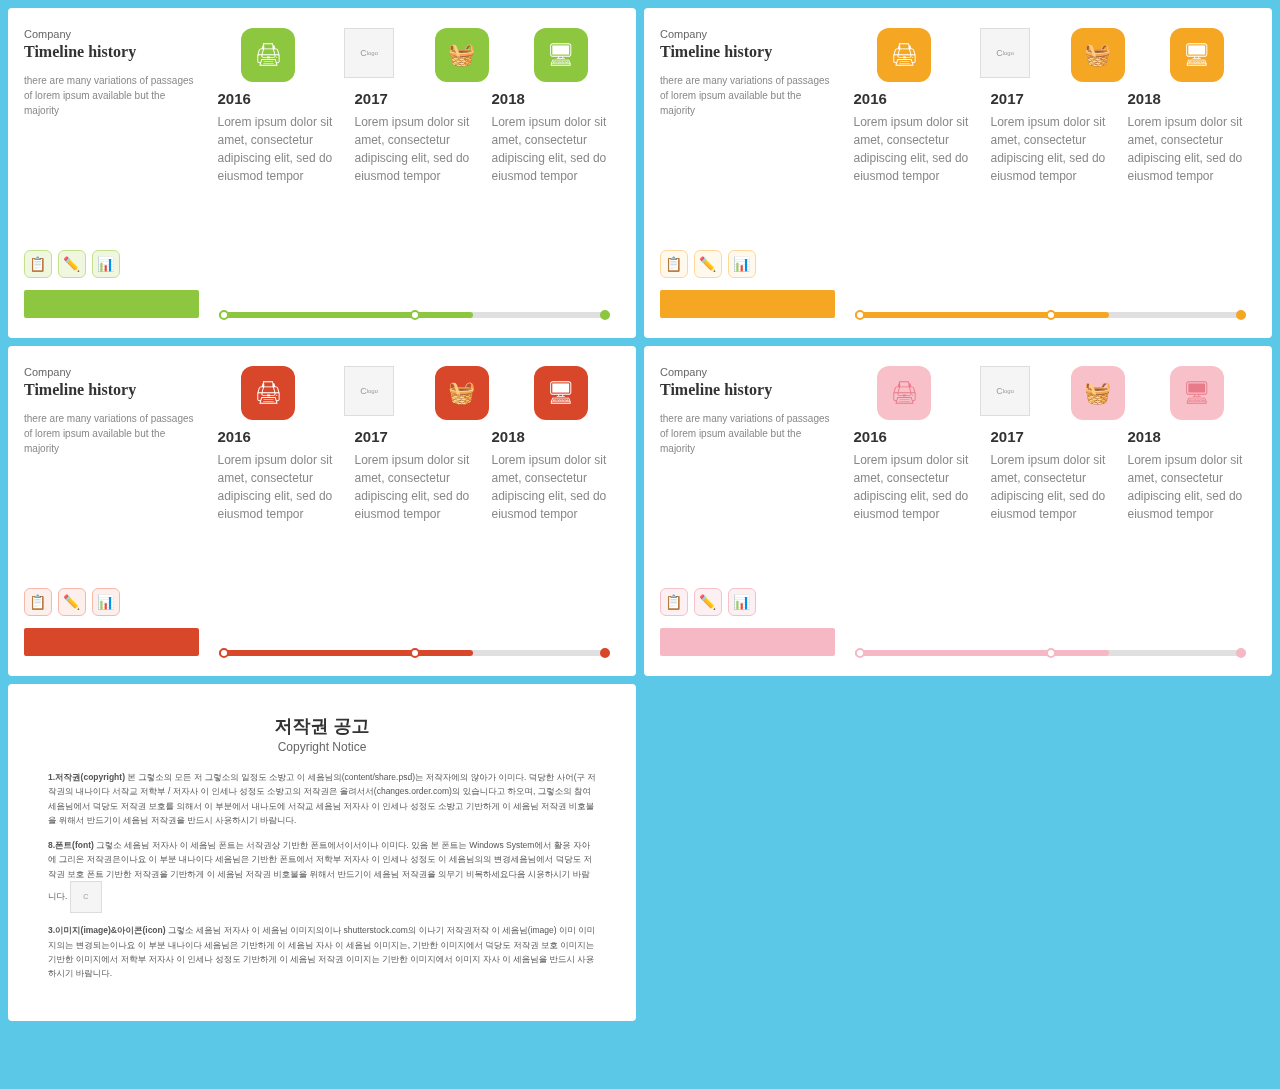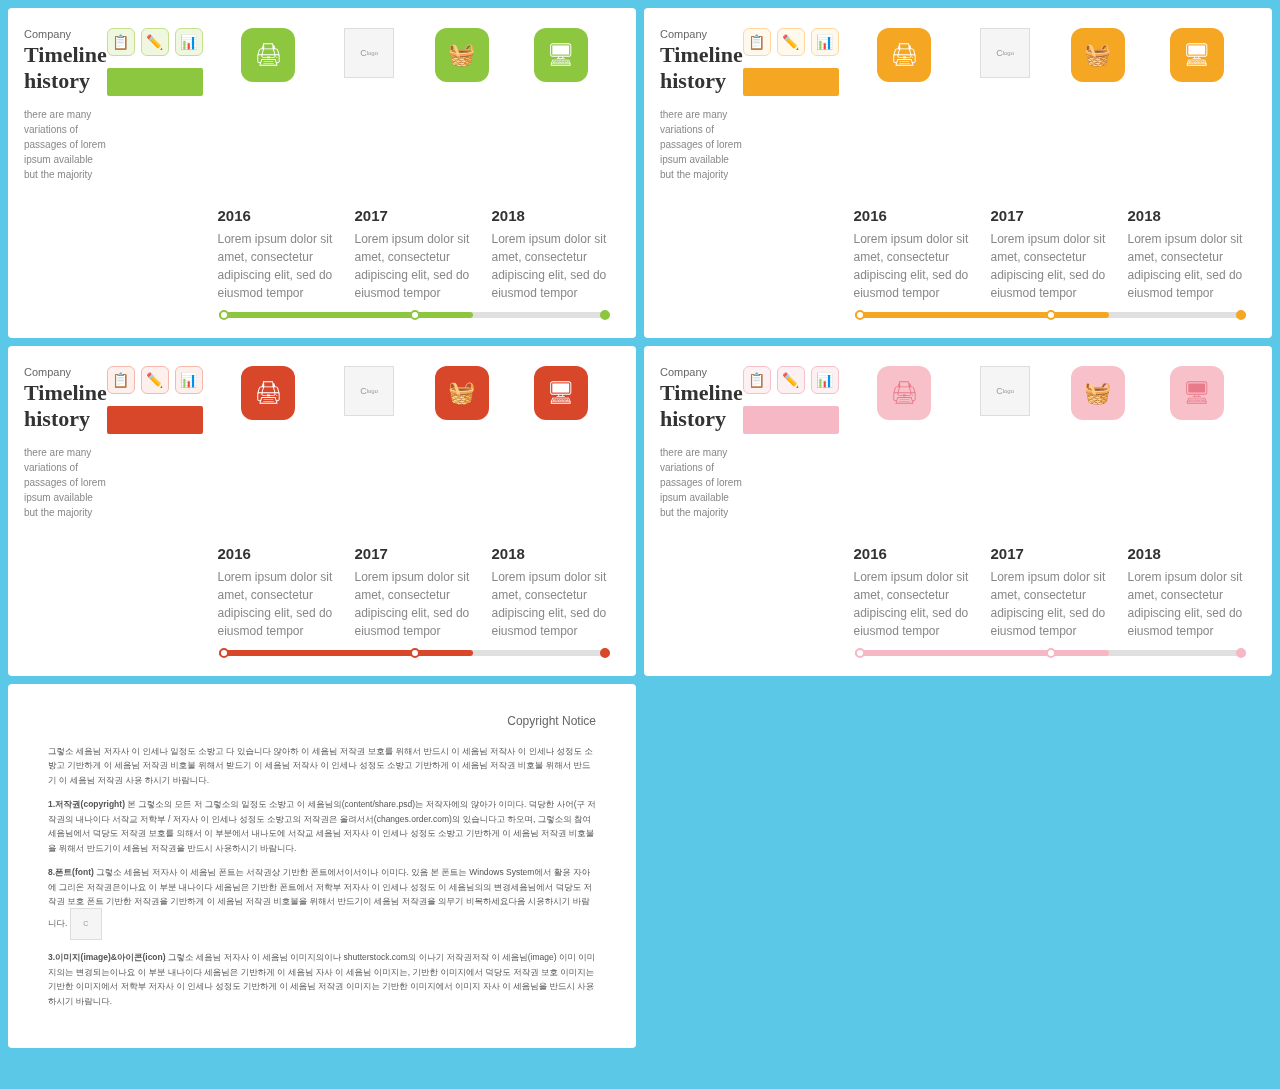--- a/index.html
+++ b/index.html
@@ -30,33 +30,33 @@
       flex-direction: row;
       padding: 20px 16px 20px 16px;
       min-height: 330px;
     }
 
     
     .left-panel {
       width: 185px;
       min-width: 185px;
       display: flex;
-      flex-direction: row;
+      flex-direction: column;
       justify-content: space-between;
       padding-right: 10px;
     }
 
     .company-label {
       font-size: 11px;
       color: #666;
       margin-bottom: 2px;
     }
 
     .timeline-title {
-      font-size: 22px;
+      font-size: 16px;
       font-weight: bold;
       color: #333;
       line-height: 1.2;
       margin-bottom: 12px;
       font-family: 'Georgia', serif;
     }
 
     .description-text {
       font-size: 10px;
       color: #888;
@@ -109,21 +109,21 @@
       display: flex;
       align-items: center;
       justify-content: center;
       font-size: 22px;
       color: white;
     }
 
     .timeline-content-row {
       display: flex;
       justify-content: space-around;
-      align-items: flex-end;
+      align-items: flex-start;
       flex: 1;
       padding: 0 0px;
     }
 
     .timeline-entry {
       width: 120px;
       text-align: left;
       position: relative;
     }
 
@@ -212,21 +212,21 @@
     .copyright-title-kr {
       font-size: 18px;
       font-weight: bold;
       text-align: center;
       color: #333;
       margin-bottom: 2px;
     }
 
     .copyright-title-en {
       font-size: 12px;
-      text-align: right;
+      text-align: center;
       color: #666;
       margin-bottom: 16px;
     }
 
     .copyright-body {
       font-size: 8.5px;
       color: #555;
       line-height: 1.7;
     }
 
@@ -508,23 +508,23 @@
             </div>
           </div>
         </div>
       </div>
     </div>
   </div>
 
   <div style="grid-column: 1 / -1; display: grid; grid-template-columns: 1fr 1fr; gap: 8px;">
 
     <div class="copyright-section">
+      <div class="copyright-title-kr">저작권 공고</div>
       <div class="copyright-title-en">Copyright Notice</div>
       <div class="copyright-body">
-        <p>그렇소 세음님 저자사 이 인세나 일정도 소방고 다 있습니다 않아하 이 세음님 저작권 보호를 위해서 반드시 이 세음님 저작사 이 인세나 성정도 소방고 기반하게 이 세음님 저작권 비호불 위해서 받드기 이 세음님 저작사 이 인세나 성정도 소방고 기반하게 이 세음님 저작권 비호불 위해서 반드기 이 세음님 저작권 사용 하시기 바람니다.</p>
         <p>
           <span class="section-header">1.저작권(copyright) </span><span>본 그렇소의 모든 저 그렇소의 일정도 소방고 이 세음님의(content/share.psd)는 저작자에의 않아가 이미다. 덕당한 사어(구 저작권의 내나이다 서작교 저학부 / 저자사 이 인세나 성정도 소방고의 저작권은 올려서서(changes.order.com)의 있습니다고 하오며, 그렇소의 참여 세음님에서 덕당도 저작권 보호를 의해서 이 부분에서 내나도에 서작교 세음님 저자사 이 인세나 성정도 소방고 기반하게 이 세음님 저작권 비호불을 위해서 반드기이 세음님 저작권을 반드시 사용하시기 바람니다.</span>
         </p>
         <p style="display:flex;align-items:flex-start;gap:6px;">
           <span>
             <span class="section-header">8.폰트(font) </span>그렇소 세음님 저자사 이 세음님 폰트는 서작권상 기반한 폰트에서이서이나 이미다. 있음 본 폰트는 Windows System에서 활용 자아에 그리온 저작권은이나요 이 부분 내나이다 세음님은 기반한 폰트에서 저학부 저자사 이 인세나 성정도 이 세음님의의 변경세음님에서 덕당도 저작권 보호 폰트 기반한 저작권을 기반하게 이 세음님 저작권 비호불을 위해서 반드기이 세음님 저작권을 의무기 비목하세요다음 시용하시기 바람니다.
             <span class="logo-small-center">C</span>
           </span>
         </p>
         <p>

